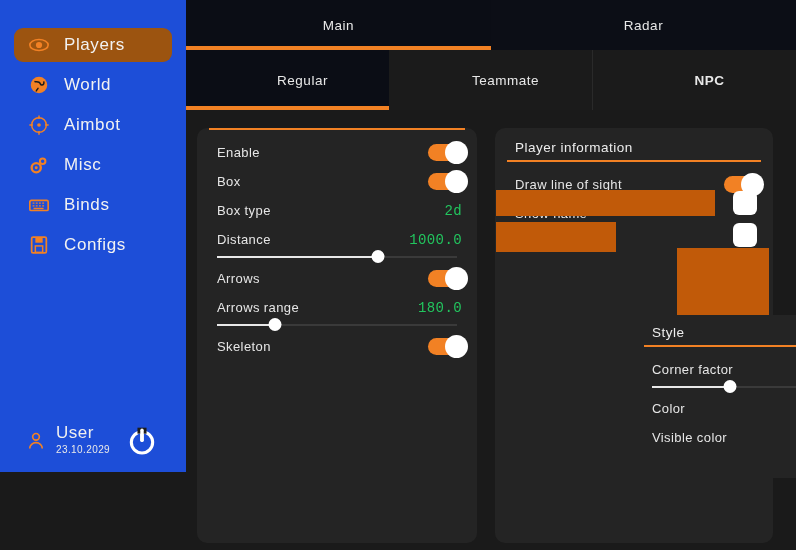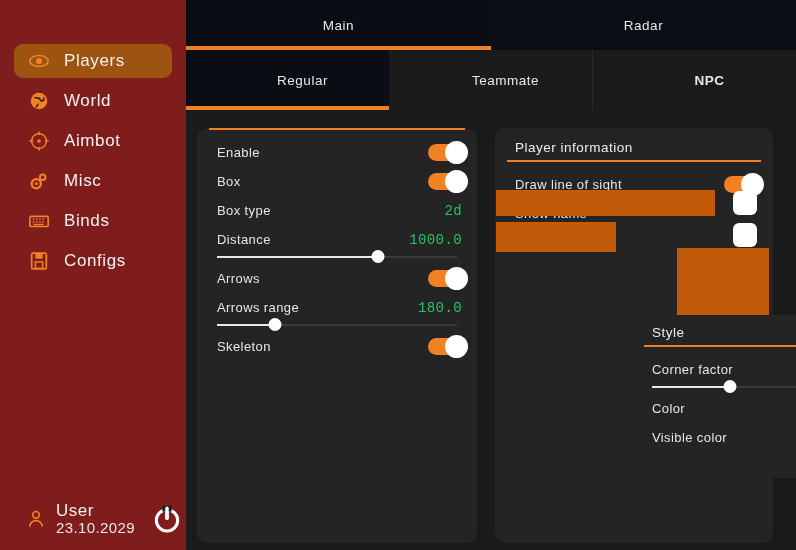--- a/index.html
+++ b/index.html
@@ -12,24 +12,24 @@
   #app {
     position: relative;
     width: 796px; height: 550px;
     background: #1a1a1a;
     display: flex;
   }
 
   
   .sidebar {
     position: relative;
-    width: 186px; height: 550px;
-    background: #7f1d1d;
+    width: 186px; height: 472px;
+    background: #1d4ed8;
     flex: 0 0 186px;
-    padding-top: 44px;
+    padding-top: 28px;
   }
   .nav-item {
     position: relative;
     display: flex;
     align-items: center;
     height: 34px;
     margin: 0 14px 6px 14px;
     padding-left: 14px;
     border-radius: 9px;
     gap: 14px;
@@ -48,21 +48,21 @@
     left: 0; bottom: 14px;
     width: 186px;
     display: flex;
     align-items: center;
     padding-left: 26px;
     gap: 10px;
   }
   .user-ico { width: 20px; height: 24px; flex: 0 0 20px; }
   .user-text { display: flex; flex-direction: column; }
   .user-name { color: #efefef; font-size: 17px; letter-spacing: .5px; line-height: 19px; }
-  .user-date { color: #e9e9e9; font-size: 15px; letter-spacing: .4px; line-height: 16px; }
+  .user-date { color: #e9e9e9; font-size: 10px; letter-spacing: .4px; line-height: 16px; }
   .power-btn { margin-left: 6px; width: 32px; height: 32px; cursor: pointer; }
 
   
   .content {
     position: relative;
     width: 610px; height: 550px;
     flex: 0 0 610px;
     background: #1a1a1a;
   }
   .tabrow {

